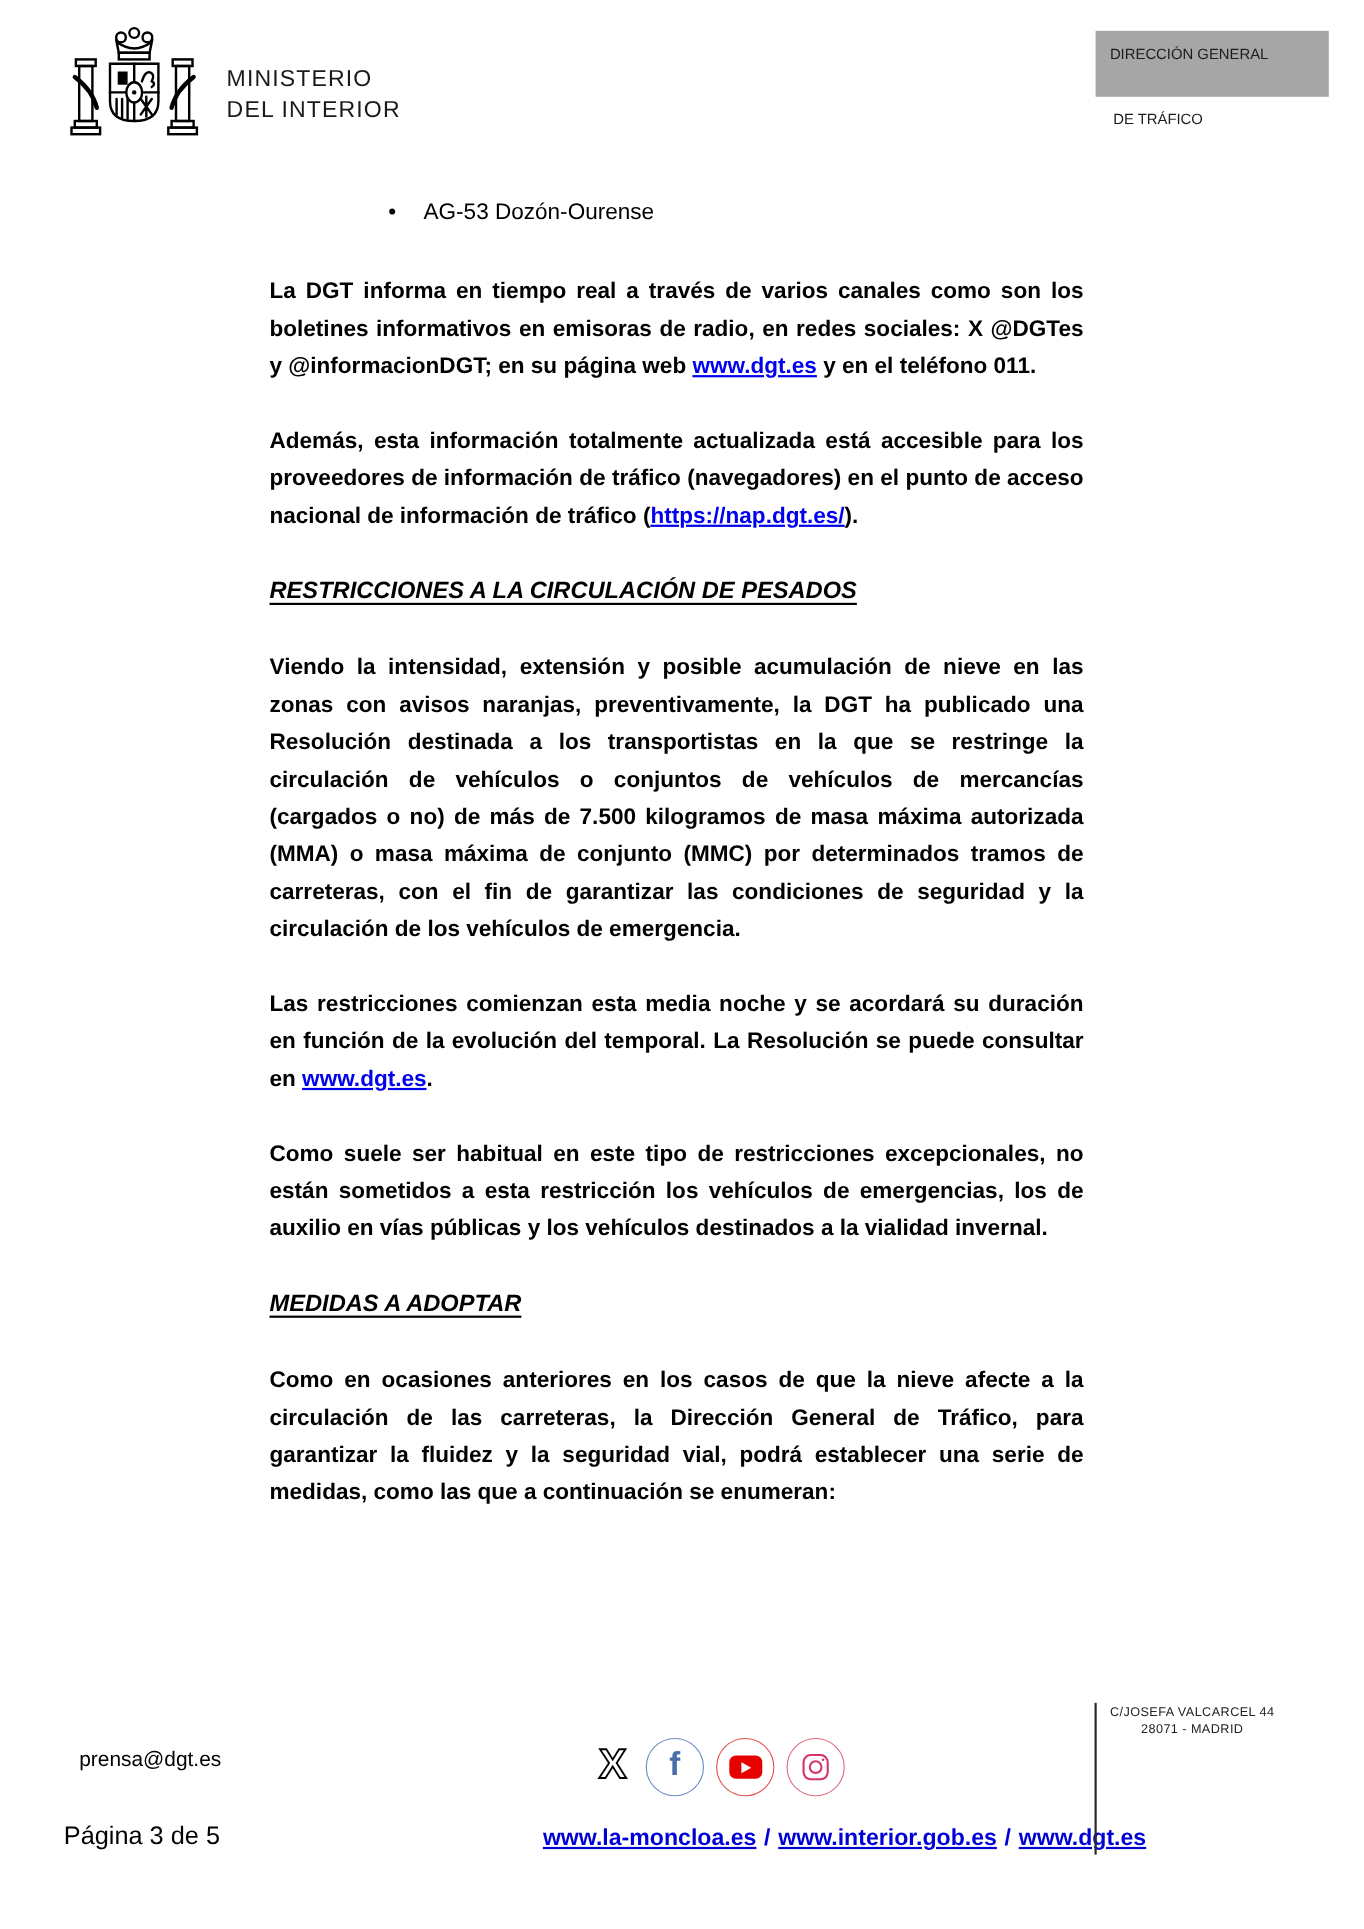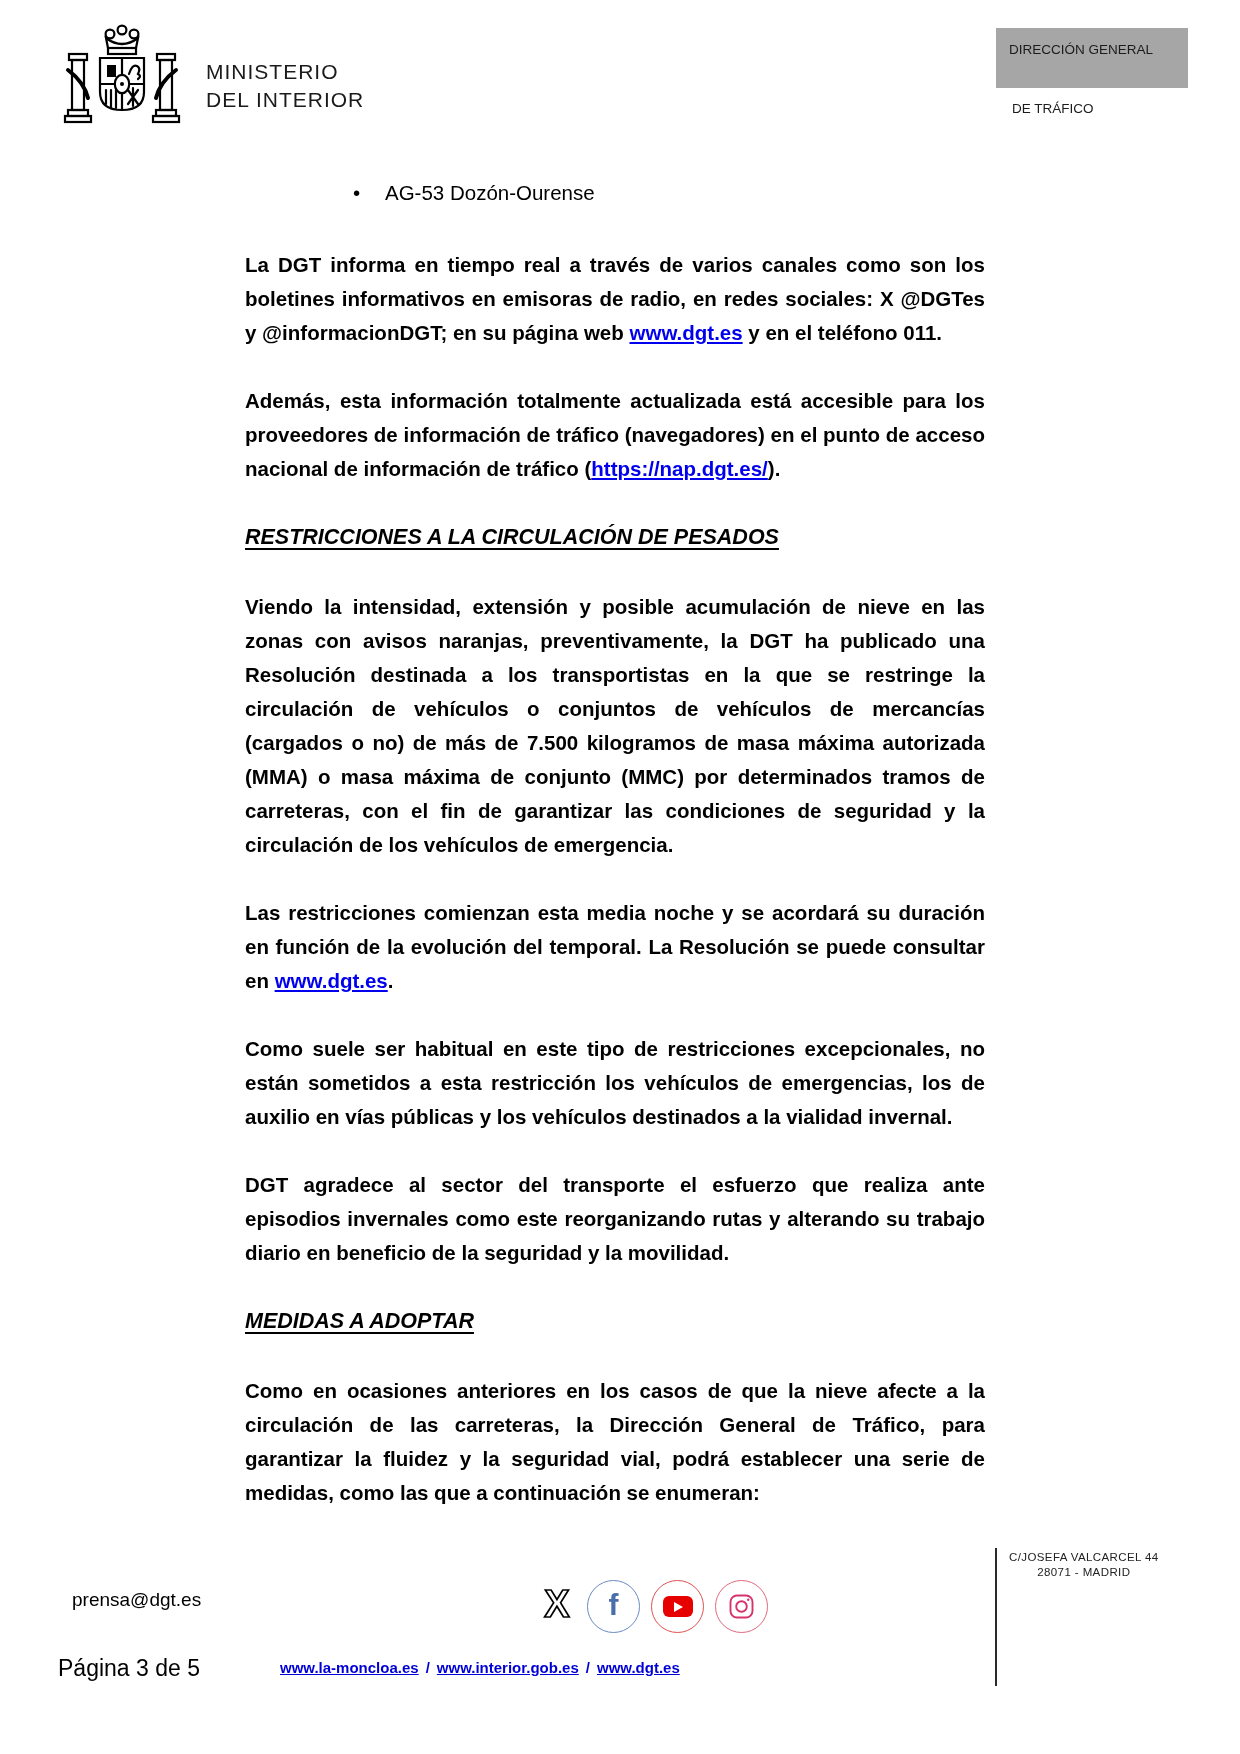--- a/index.html
+++ b/index.html
@@ -4,21 +4,21 @@
 <style>
   html,body{margin:0;padding:0;background:#e9e9e9;}
   .page{
     position:relative;width:1240px;height:1754px;background:#ffffff;
     font-family:"Liberation Sans",sans-serif;color:#000;overflow:hidden;margin:0 auto;
   }
   
   .header-logo{position:absolute;left:56px;top:22px;}
   .ministry-name{position:absolute;left:206px;top:58px;font-size:21px;line-height:28px;
     letter-spacing:1px;color:#1a1a1a;}
-  .agency-box{position:absolute;left:996px;top:28px;width:192px;height:60px;background:#a6a6a6;
+  .agency-box{position:absolute;left:996px;top:28px;width:212px;height:60px;background:#a6a6a6;
     font-size:13.5px;line-height:17px;color:#1c1c1c;padding:13px 0 0 13px;box-sizing:border-box;}
   .agency-box .l2{padding-left:3px;margin-top:42px;}
   
   .doc-content{position:absolute;left:245px;top:176px;width:740px;font-size:20.5px;
     line-height:34px;text-align:justify;}
   .para{margin:0 0 34px 0;font-weight:bold;}
   .bullet-line{margin:0 0 38px 108px;display:flex;text-align:left;}
   .bullet-dot{width:32px;flex:0 0 32px;}
   .heading{font-weight:bold;text-decoration:underline;text-decoration-thickness:2px;
     text-underline-offset:4px;font-size:21.5px;margin:0 0 36px 0;text-align:left;font-style:italic;}
@@ -31,22 +31,22 @@
     justify-content:center;box-sizing:border-box;background:#fff;cursor:pointer;}
   .fb{border:1.5px solid #6b8ac4;}
   .yt{border:1.5px solid #e05050;}
   .ig{border:1.5px solid #e0697f;}
   .fb-f{color:#4a6ea9;font-weight:bold;font-size:30px;line-height:30px;transform:translateY(-2px);}
   .yt-chip{width:30px;height:21px;background:#e60000;border-radius:6px;display:flex;
     align-items:center;justify-content:center;}
   .yt-play{width:0;height:0;border-top:5.5px solid transparent;border-bottom:5.5px solid transparent;
     border-left:9px solid #ffffff;margin-left:2px;}
   .x-icon{cursor:pointer;display:block;}
-  .footer-links{position:absolute;left:280px;top:1659px;width:762px;text-align:left;
-    font-size:15px;font-weight:bold;}
+  .footer-links{position:absolute;left:280px;top:1659px;width:762px;text-align:right;
+    font-size:21px;font-weight:bold;}
   .footer-links a{color:#0000d6;text-decoration:underline;cursor:pointer;}
   .footer-links .sep{color:#0000d6;margin:0 7px;}
   .footer-divider{position:absolute;left:995px;top:1548px;width:2px;height:138px;background:#2a2a2a;}
   .footer-address{position:absolute;left:1009px;top:1550px;font-size:11.5px;line-height:15px;
     letter-spacing:0.4px;color:#222;text-align:center;}
 </style>
 </head>
 <body>
 
 <div class="page">
@@ -105,21 +105,20 @@
       <div class="bullet-line">
         <span class="bullet-dot">•</span>
         <span><span>AG-53 Dozón-Ourense</span></span>
       </div>
       <div class="para"><span>La DGT informa en tiempo real a través de varios canales como son los boletines informativos en emisoras de radio, en redes sociales: X @DGTes y @informacionDGT; en su página web </span><a class="doc-link">www.dgt.es</a><span> y en el teléfono 011.</span></div>
       <div class="para"><span>Además, esta información totalmente actualizada está accesible para los proveedores de información de tráfico (navegadores) en el punto de acceso nacional de información de tráfico (</span><a class="doc-link">https://nap.dgt.es/</a><span>).</span></div>
       <div class="heading"><span>RESTRICCIONES A LA CIRCULACIÓN DE PESADOS</span></div>
       <div class="para"><span>Viendo la intensidad, extensión y posible acumulación de nieve en las zonas con avisos naranjas, preventivamente, la DGT ha publicado una Resolución destinada a los transportistas en la que se restringe la circulación de vehículos o conjuntos de vehículos de mercancías (cargados o no) de más de 7.500 kilogramos de masa máxima autorizada (MMA) o masa máxima de conjunto (MMC) por determinados tramos de carreteras, con el fin de garantizar las condiciones de seguridad y la circulación de los vehículos de emergencia.</span></div>
       <div class="para"><span>Las restricciones comienzan esta media noche y se acordará su duración en función de la evolución del temporal. La Resolución se puede consultar en </span><a class="doc-link">www.dgt.es</a><span>.</span></div>
       <div class="para"><span>Como suele ser habitual en este tipo de restricciones excepcionales, no están sometidos a esta restricción los vehículos de emergencias, los de auxilio en vías públicas y los vehículos destinados a la vialidad invernal.</span></div>
-      <div class="para"><span>DGT agradece al sector del transporte el esfuerzo que realiza ante episodios invernales como este reorganizando rutas y alterando su trabajo diario en beneficio de la seguridad y la movilidad.</span></div>
       <div class="heading"><span>MEDIDAS A ADOPTAR</span></div>
       <div class="para"><span>Como en ocasiones anteriores en los casos de que la nieve afecte a la circulación de las carreteras, la Dirección General de Tráfico, para garantizar la fluidez y la seguridad vial, podrá establecer una serie de medidas, como las que a continuación se enumeran:</span></div>
     </div>
 
   <div class="footer-email">prensa@dgt.es</div>
   <div class="footer-page">Página 3 de 5</div>
 
   <div class="social-row">
     <span class="x-icon">
       <svg width="38" height="40" viewBox="0 0 38 40">

